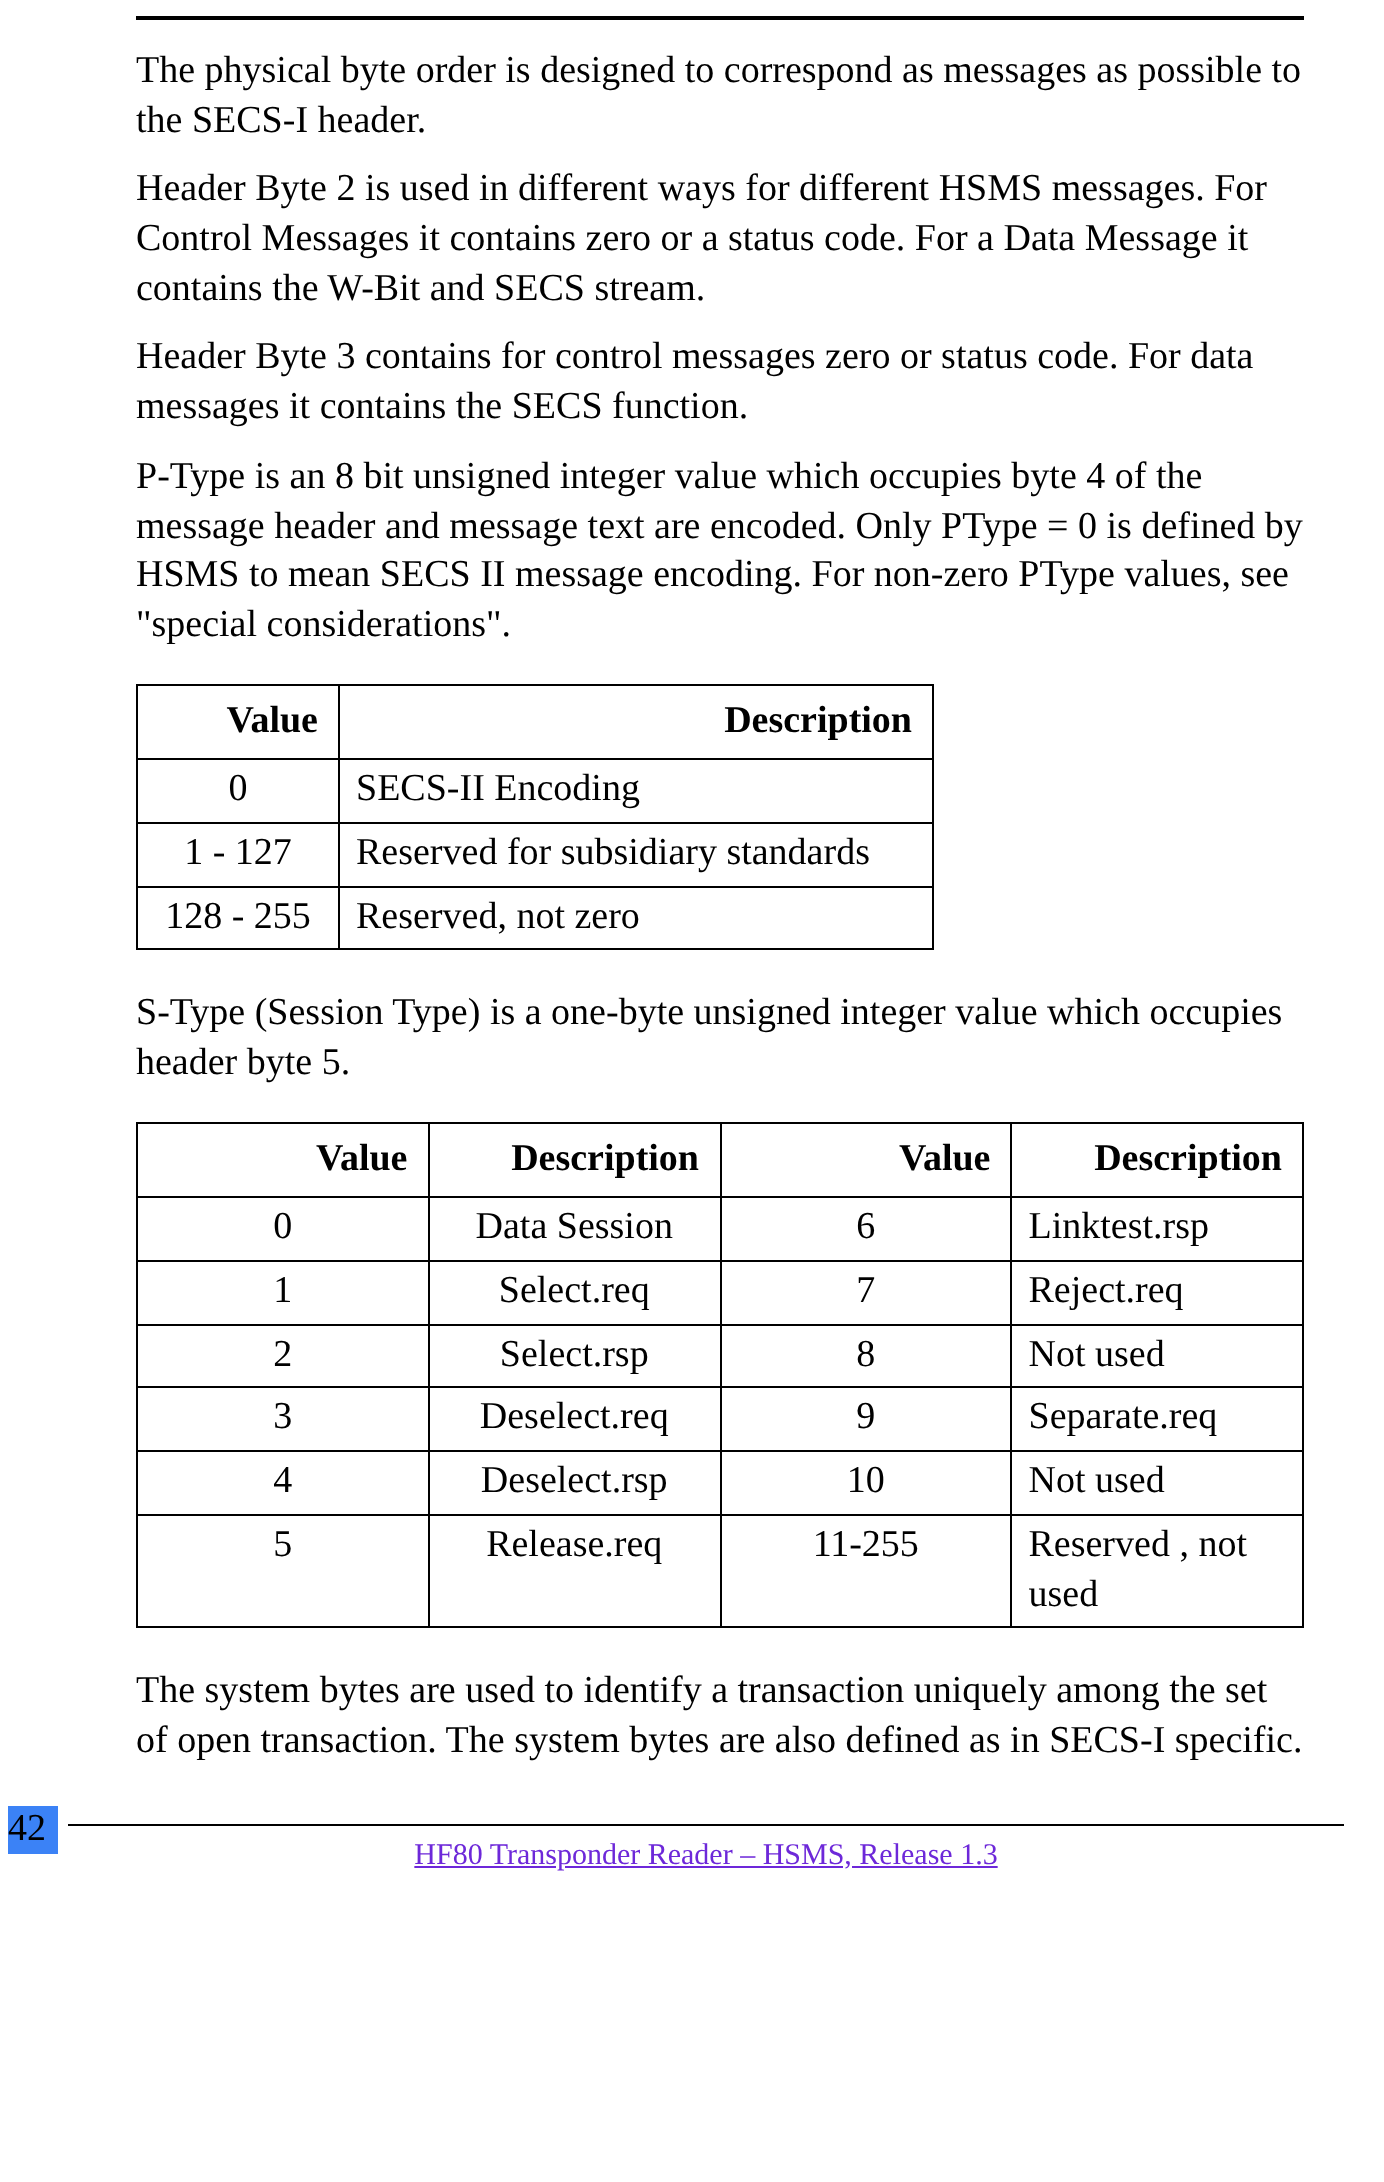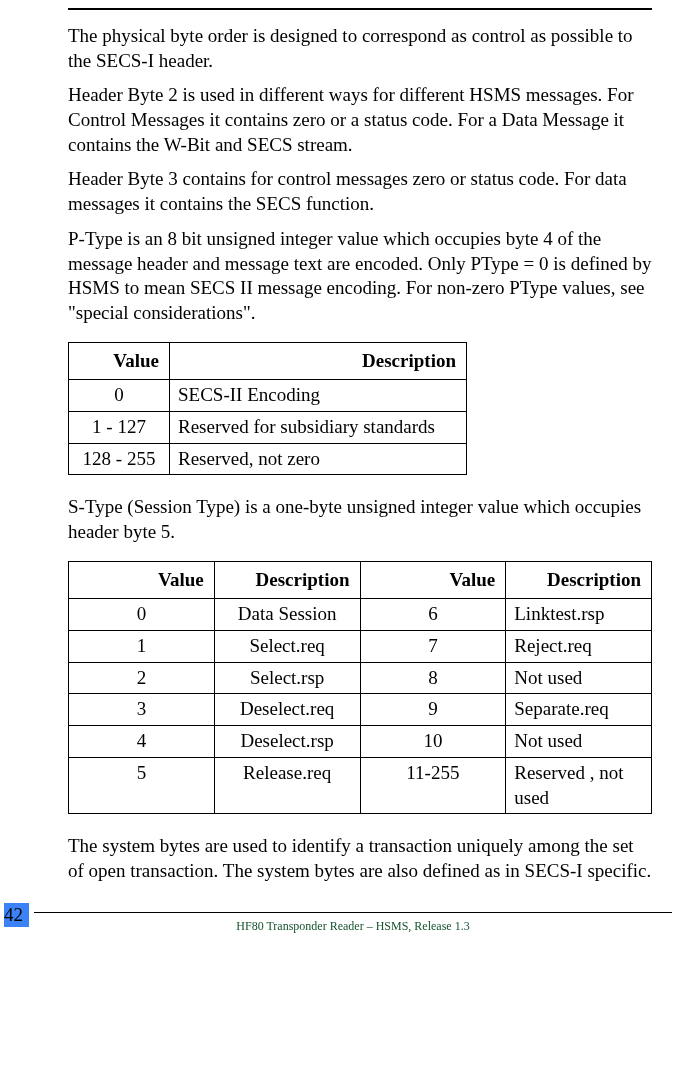--- a/index.html
+++ b/index.html
@@ -63,33 +63,34 @@
     font-size: 19px;
     background: #3b82f6;
     padding-right: 6px;
   }
   .foot-text {
     position: absolute;
     left: 0;
     right: 0;
     top: 6px;
     text-align: center;
-    font-size: 12px;
-    color: #14532d;
+    font-size: 15px;
+    color: #6d28d9;
     white-space: nowrap;
     overflow: hidden;
+    text-decoration: underline;
   }
 </style>
 </head>
 <body>
 
 <div class="outer">
   <div class="page">
 
-    <p>The physical byte order is designed to correspond as control as possible to the SECS-I header.</p>
+    <p>The physical byte order is designed to correspond as messages as possible to the SECS-I header.</p>
     <p>Header Byte 2 is used in different ways for different HSMS messages. For Control Messages it contains zero or a status code. For a Data Message it contains the W-Bit and SECS stream.</p>
     <p>Header Byte 3 contains for control messages zero or status code. For data messages it contains the SECS function.</p>
     <p>P-Type is an 8 bit unsigned integer value which occupies byte 4 of the message header and message text are encoded. Only PType = 0 is defined by HSMS to mean SECS II message encoding. For non-zero PType values, see "special considerations".</p>
 
     <table class="t1">
       <tbody>
           <tr>
         <th>Value</th>
         <th>Description</th>
       </tr>

